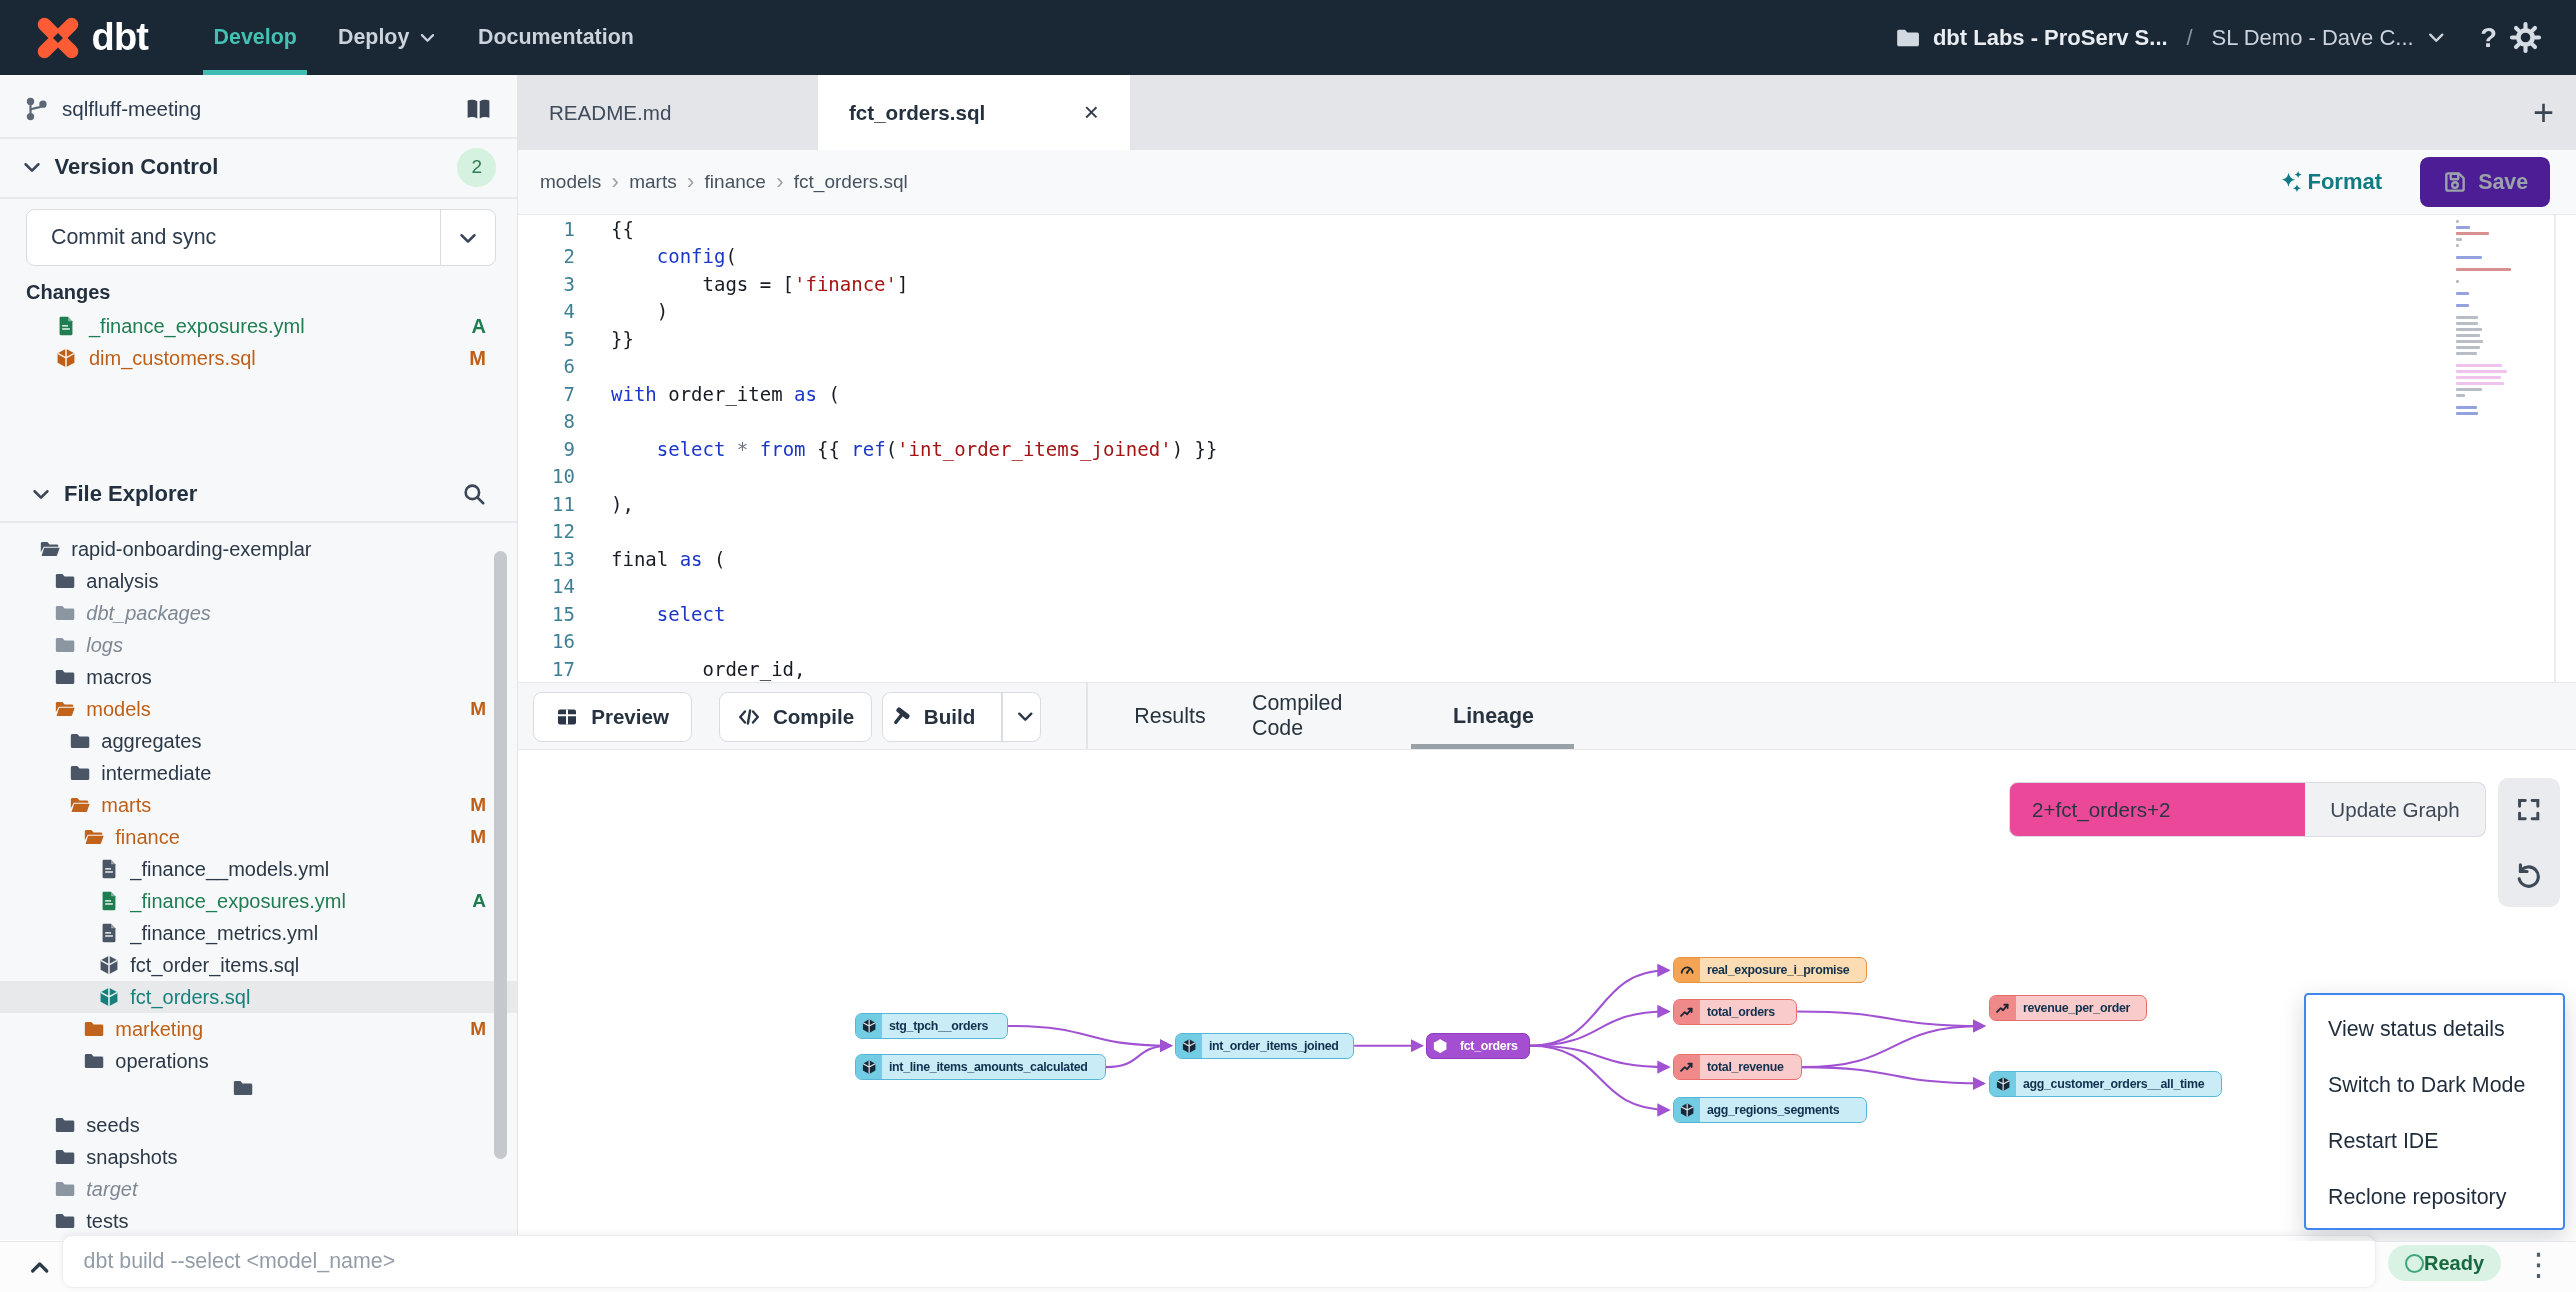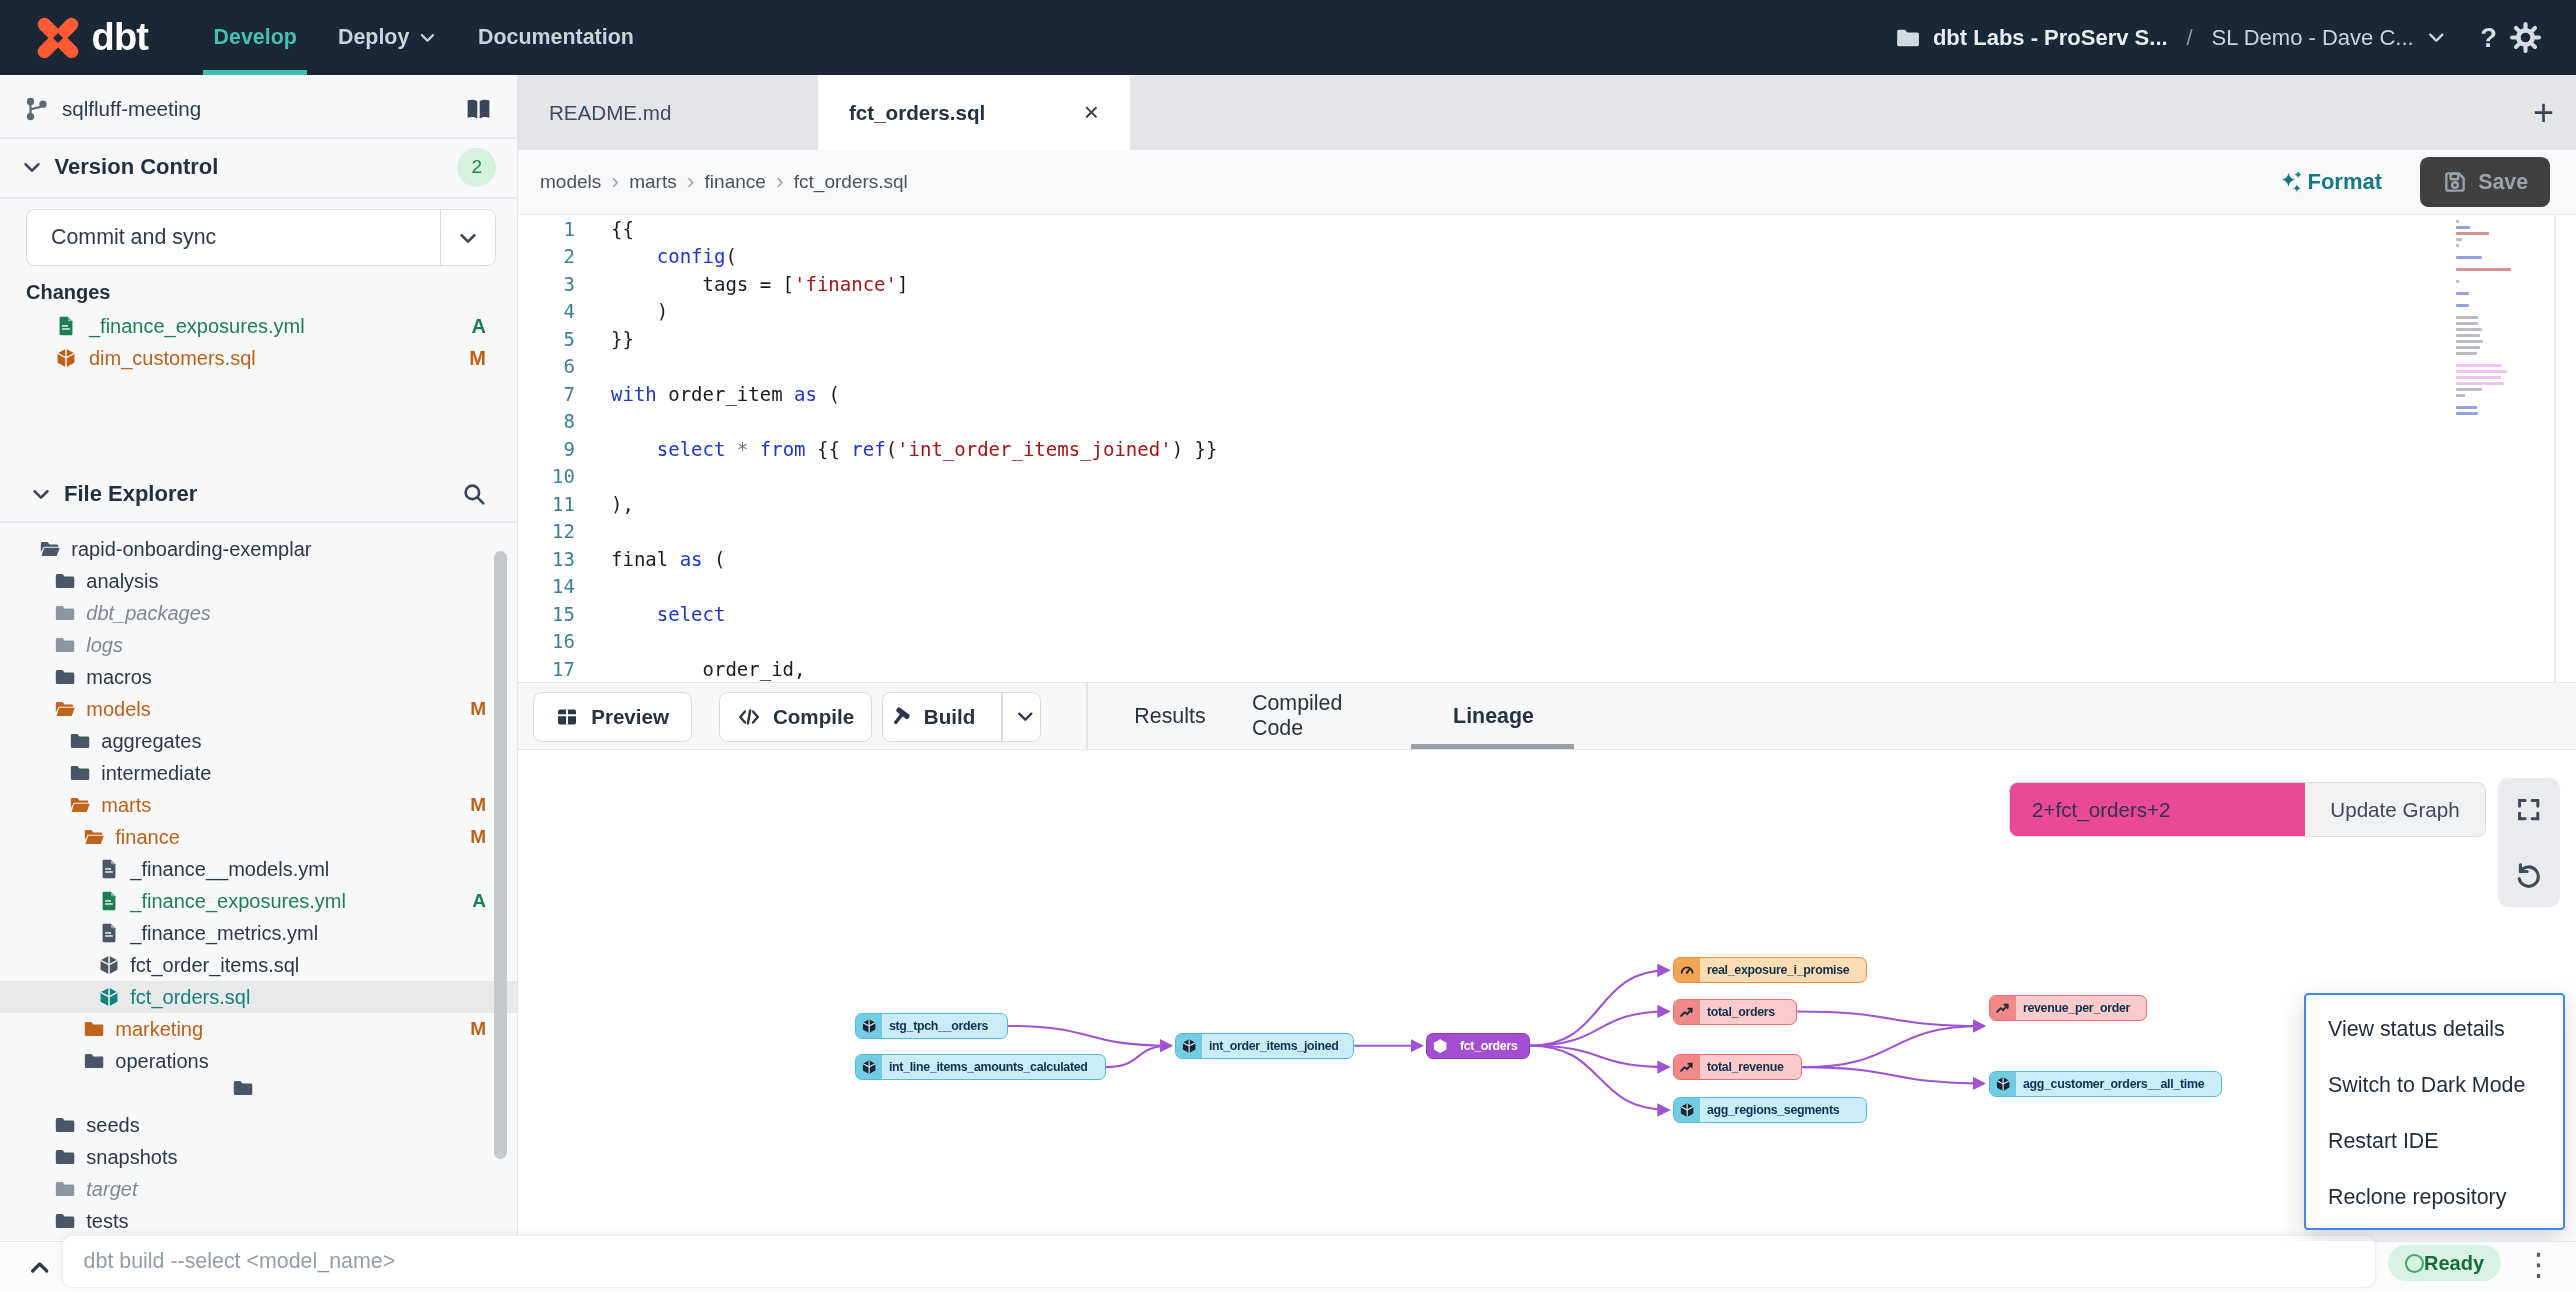--- a/index.html
+++ b/index.html
@@ -80,21 +80,21 @@
   .tab-plus { margin-left:auto; margin-right:22px; align-self:center; font-size:36px;
     color:#3a4553; cursor:pointer; line-height:1; }
 
   
   .crumb-row { position:absolute; left:0; top:75px; width:100%; height:65px;
     background:#f8f9fa; border-bottom:1.7px solid #e8eaed; display:flex; align-items:center; }
   .breadcrumb { display:flex; align-items:center; margin-left:22px; font-size:19px; color:#47525f; }
   .crumb-sep { color:#9aa2ab; margin:0 10.3px; font-size:22px; }
   .fmt-btn { margin-left:auto; display:flex; align-items:center; gap:1px;
     color:#127a82; font-size:22px; font-weight:bold; cursor:pointer; }
-  .save-btn { margin:0 26px 0 38px; width:130px; height:50px; background:#404040;
+  .save-btn { margin:0 26px 0 38px; width:130px; height:50px; background:#4c1d95;
     border-radius:8.6px; display:flex; align-items:center; justify-content:center; gap:10.3px;
     color:#9aa2ac; font-size:21.4px; font-weight:bold; }
 
   
   .editor { position:absolute; left:0; top:140px; width:100%; height:468px;
     background:#fff; overflow:hidden; }
   .cl { display:flex; height:27.5px; align-items:center; }
   .ln { width:57px; text-align:right; font-family:"DejaVu Sans Mono", monospace;
     font-size:19px; color:#3f7f95; flex:none; }
   .ct { font-family:"DejaVu Sans Mono", monospace; font-size:19px; color:#171c24;

